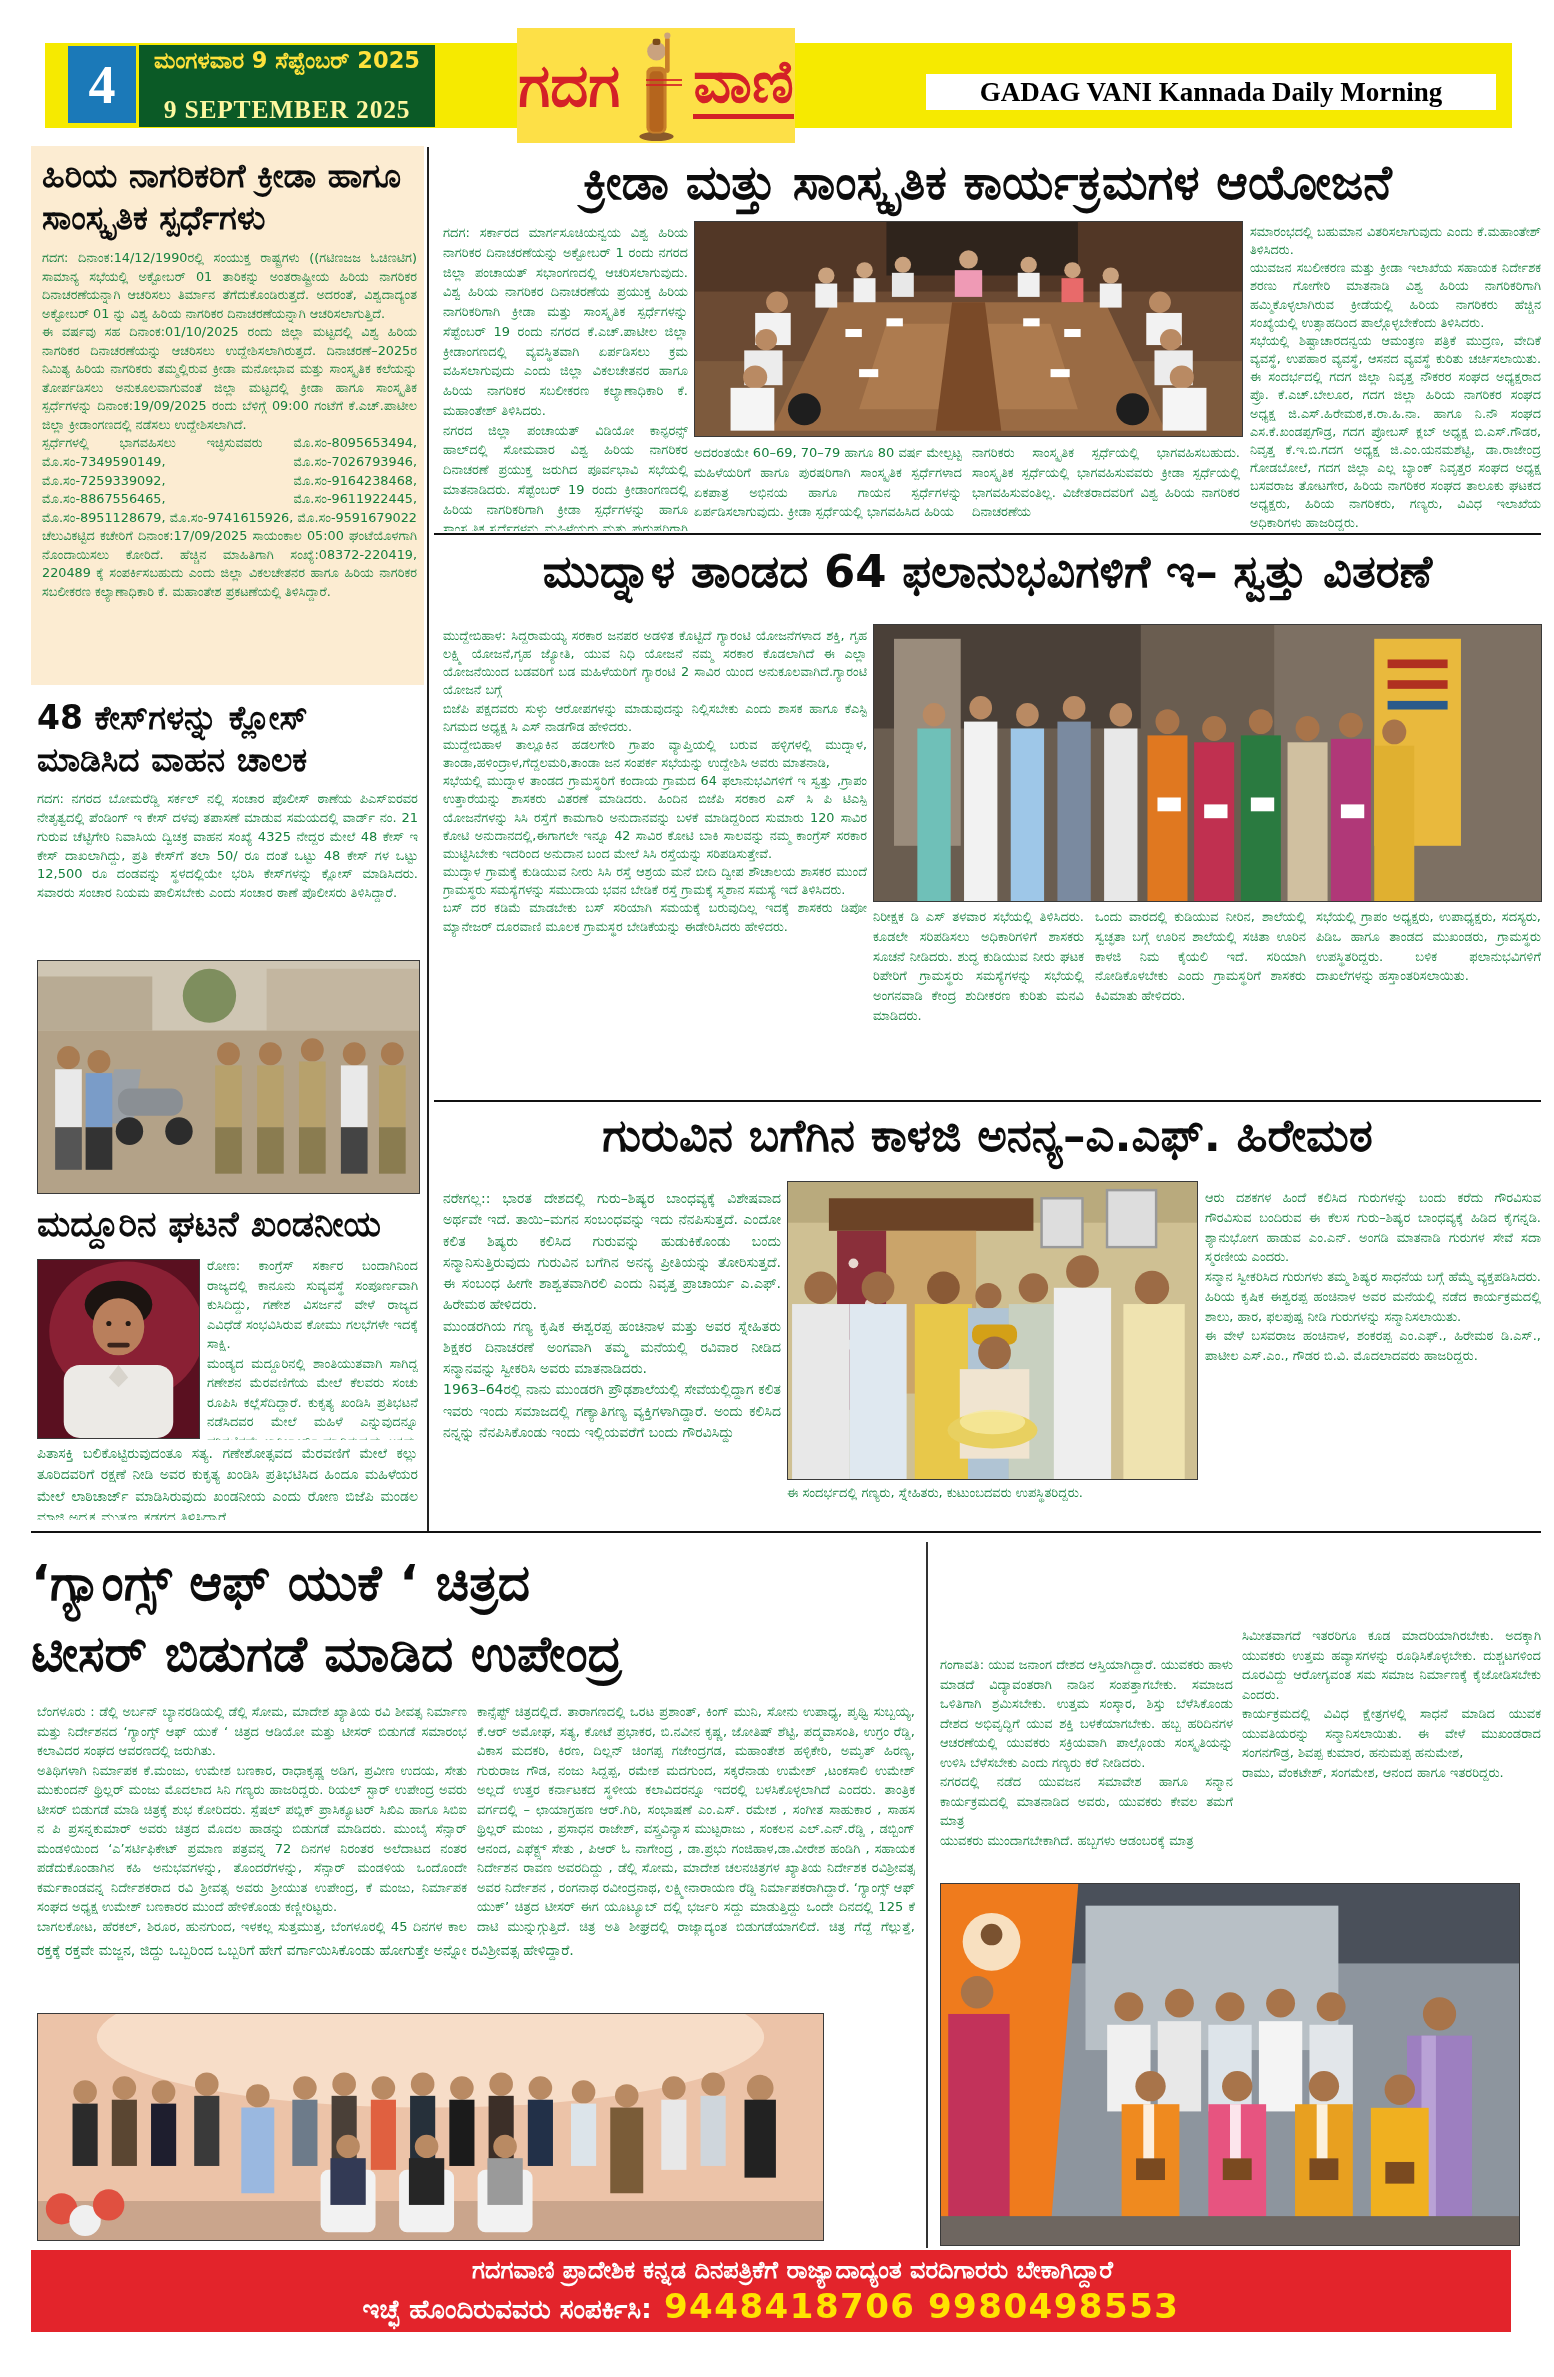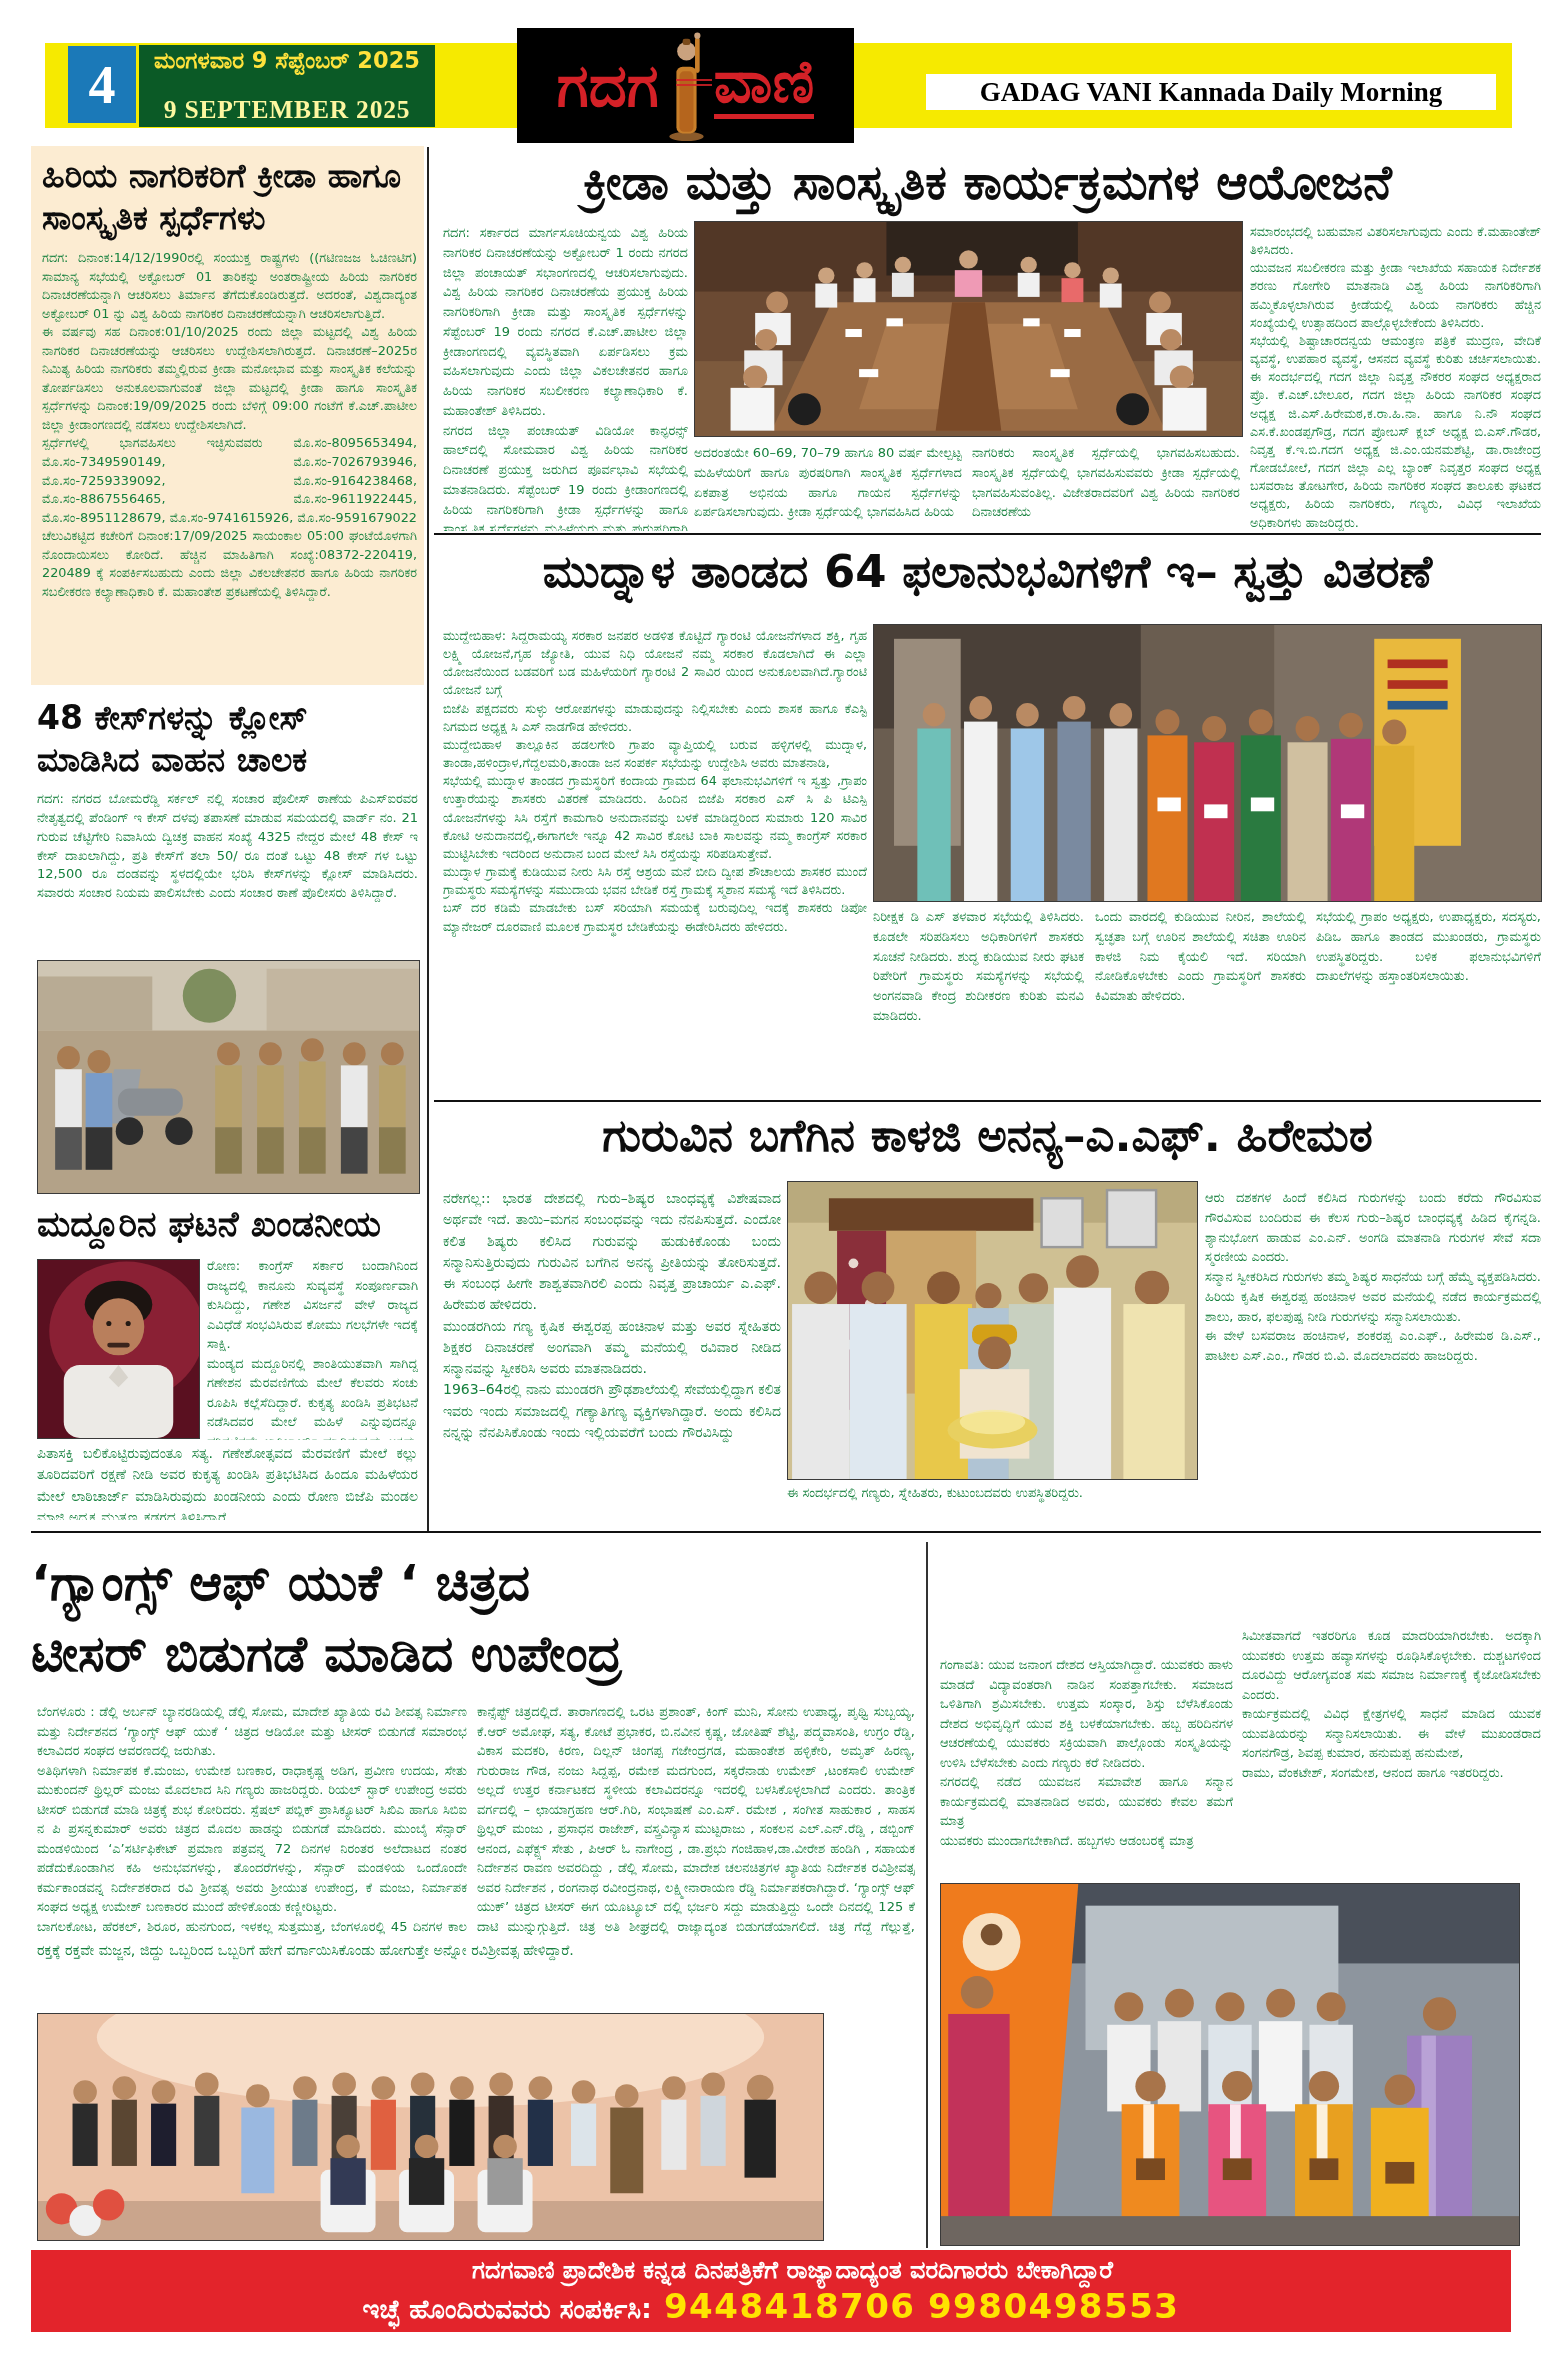--- a/index.html
+++ b/index.html
@@ -14,22 +14,22 @@
   
   .yellowband{left:45px;top:43px;width:1467px;height:85px;background:#f6ea00;}
   .pagenum{left:68px;top:46px;width:68px;height:77px;background:#1b79b8;color:#fff;
            font-size:54px;font-weight:700;display:flex;align-items:center;justify-content:center;
            font-family:"Liberation Serif","DejaVu Serif",serif;}
   .datebox{left:139px;top:45px;width:296px;height:82px;background:#0b5a26;display:flex;
            flex-direction:column;align-items:center;justify-content:center;gap:21px;}
   .datekn{color:#ffe23c;font-size:22.5px;font-weight:700;}
   .dateen{color:#fdf7a0;font-size:25.5px;font-weight:700;letter-spacing:0.8px;
           font-family:"Liberation Serif","DejaVu Serif",serif;}
-  .logowrap{left:517px;top:28px;width:337px;height:115px;background:#000000;display:flex;
-            align-items:center;justify-content:center;gap:5px;}
+  .logowrap{left:517px;top:28px;width:278px;height:115px;background:#fde047;display:flex;
+            align-items:center;justify-content:center;gap:14px;}
   .logotext{color:#d42127;font-size:59px;font-weight:700;line-height:1;}
   .logotext.right{border-bottom:5.4px solid #d42127;padding-bottom:3.1px;}
   .tagline{position:absolute;right:-3.1px;top:45px;width:36px;}
   .tagline div{height:2.3px;background:#d42127;margin:3.1px 0;opacity:.85;}
   .masthead{left:926px;top:74px;width:570px;height:36px;background:#ffffff;display:flex;
             align-items:center;justify-content:center;font-family:"Liberation Serif","DejaVu Serif",serif;
             font-size:27px;font-weight:700;color:#000;}
   
   .vline1{left:427px;top:147px;width:1.5px;height:1384px;background:#222;}
   .hline1{left:434px;top:533px;width:1107px;height:2.3px;background:#111;}

